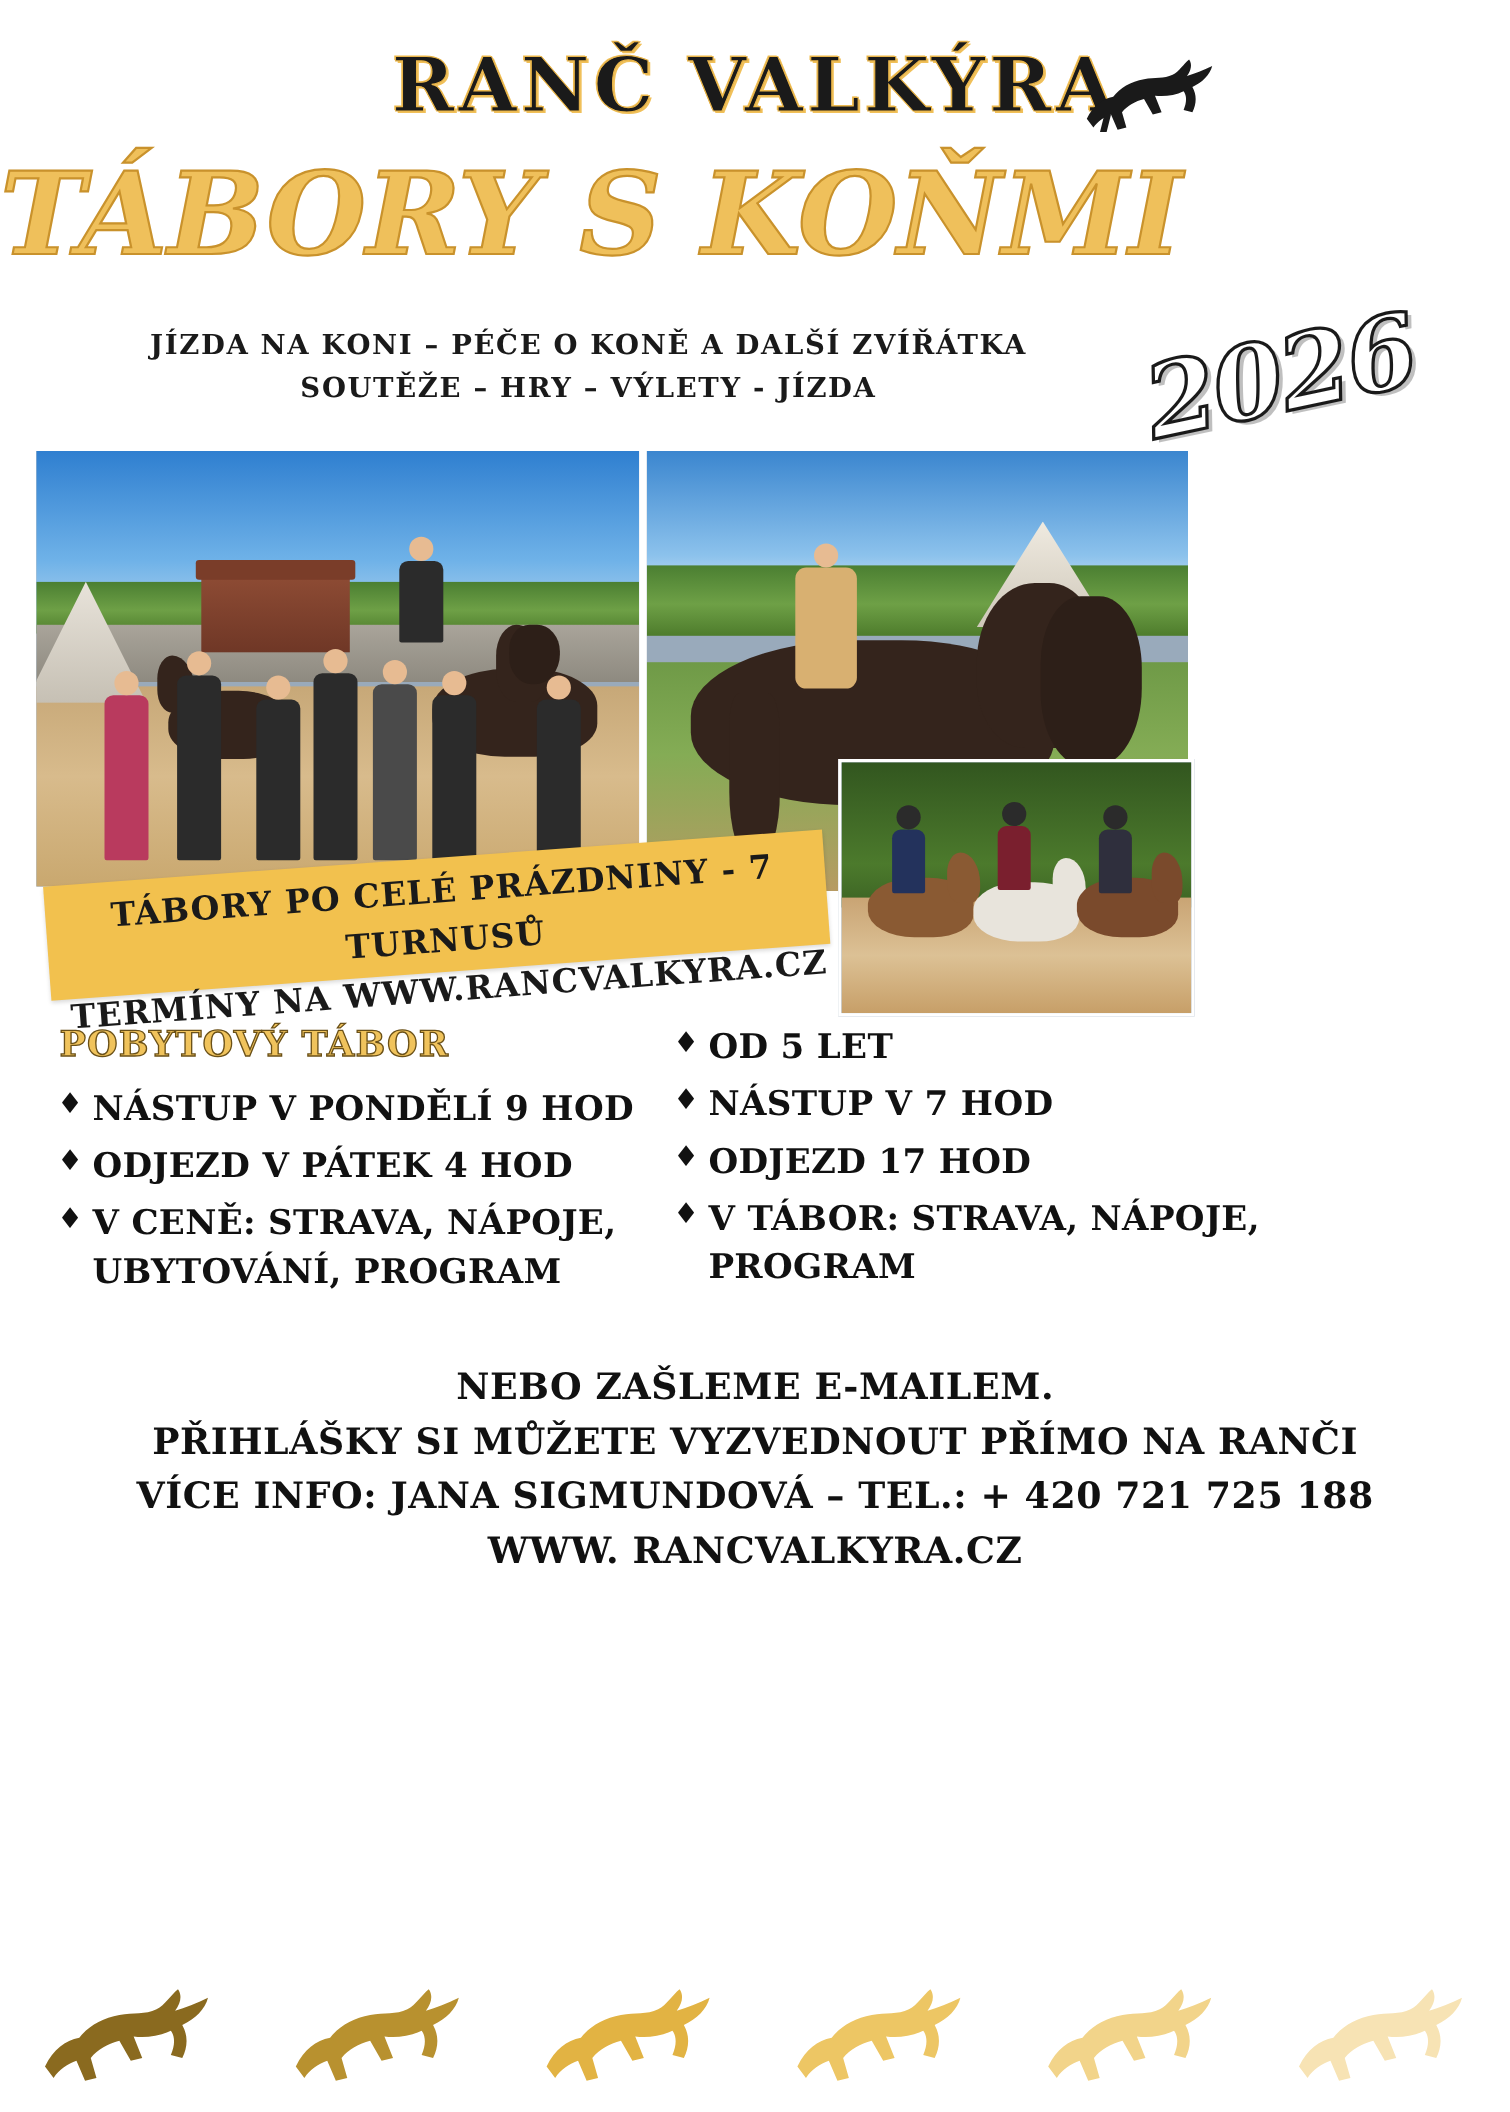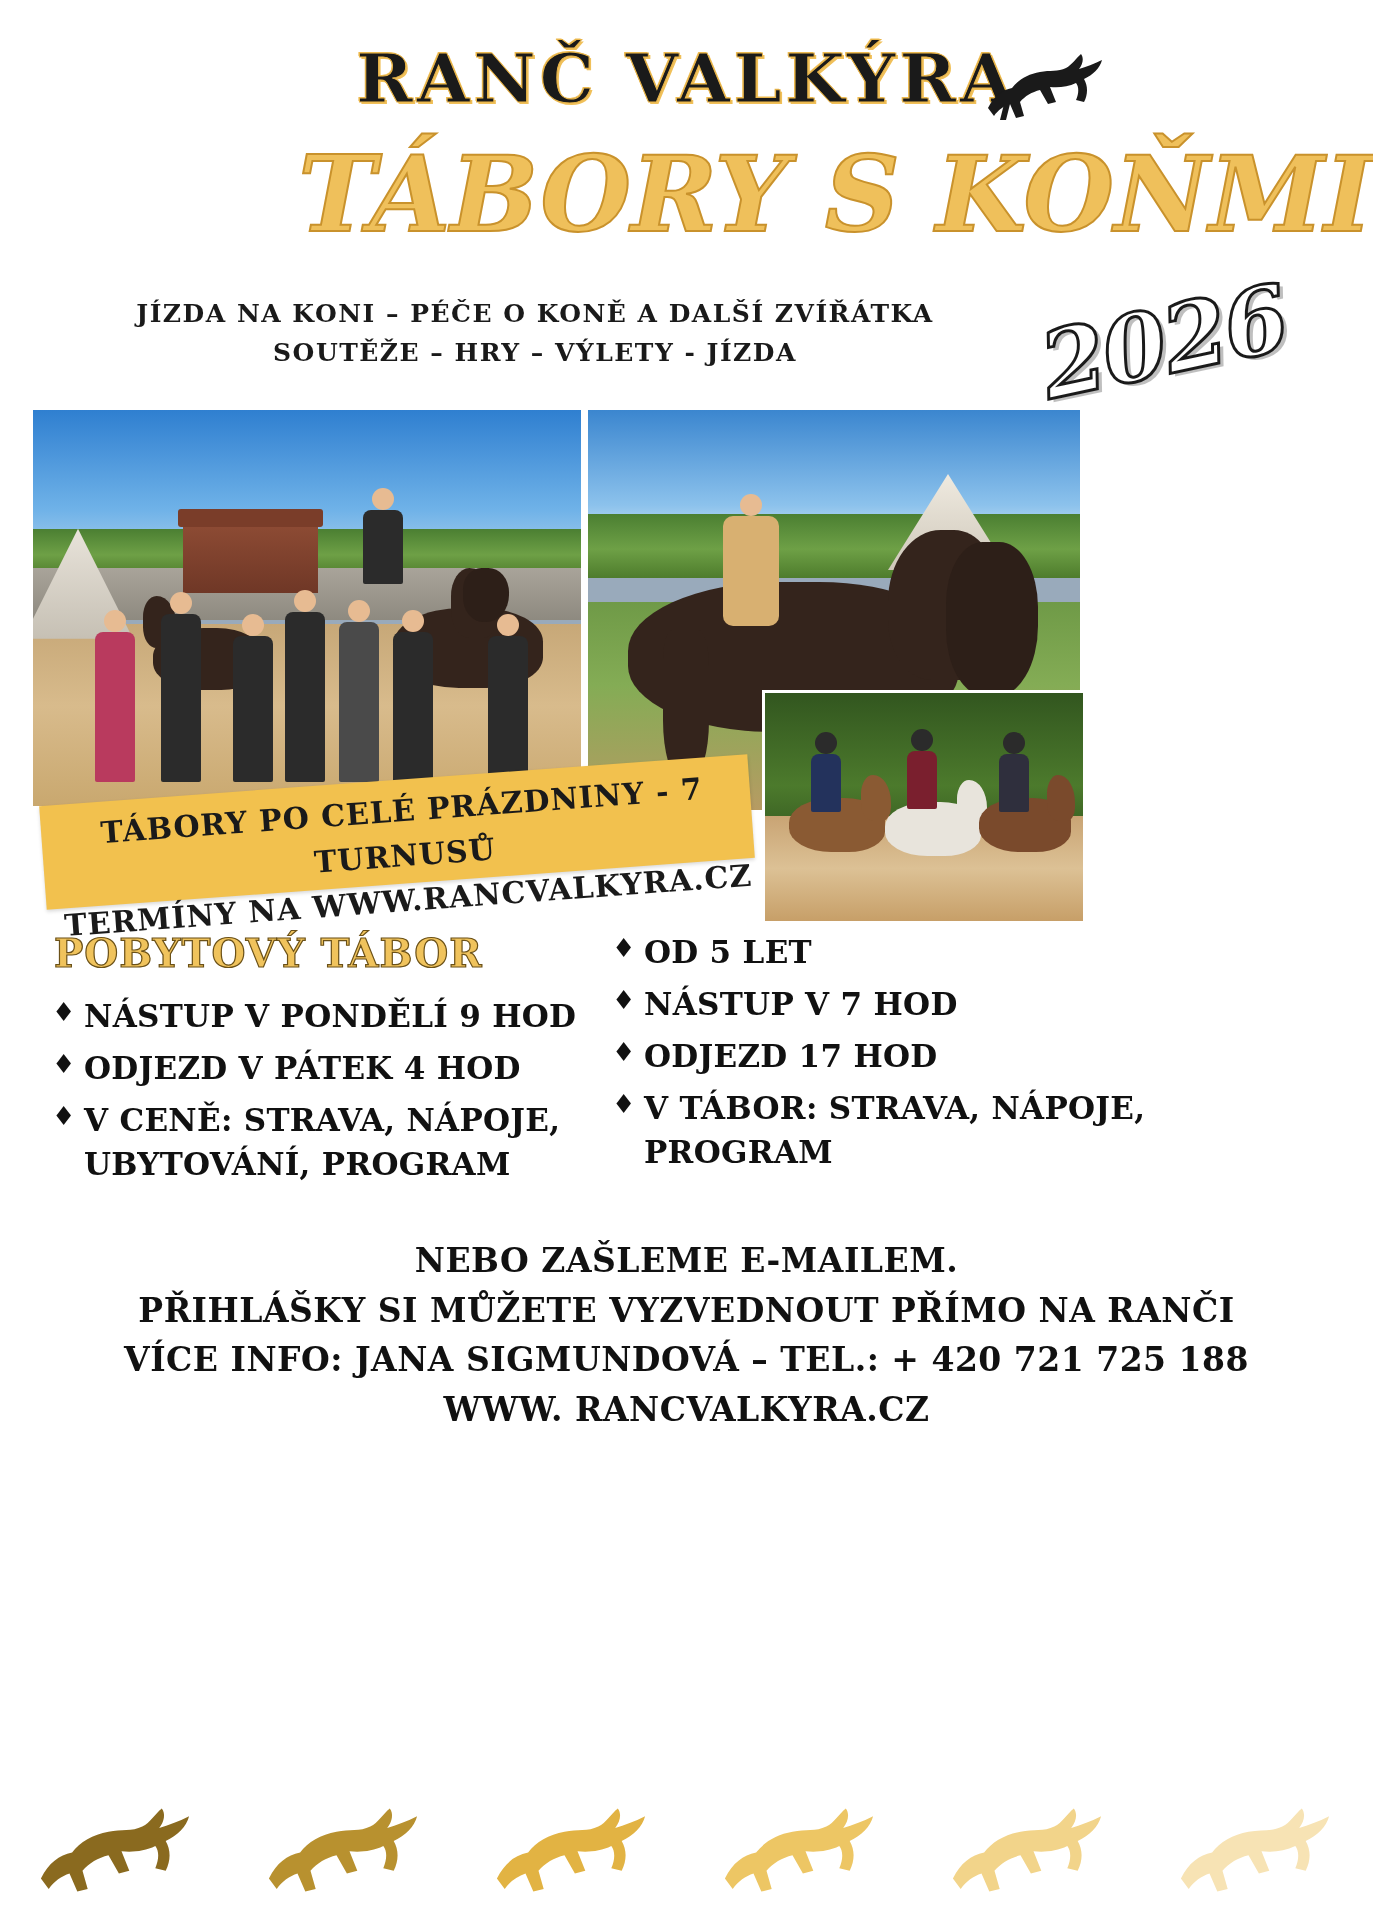--- a/index.html
+++ b/index.html
@@ -45,21 +45,21 @@
     left: 980px;
     width: 130px;
     height: 80px;
   }
 
   .main-title {
     position: absolute;
     top: 140px;
     left: 0;
     width: 1373px;
-    text-align: right;
+    text-align: left;
     font-family: "DejaVu Serif", serif;
     font-weight: bold;
     font-style: italic;
     font-size: 104px;
     line-height: 1.05;
     color: #efc05b;
     -webkit-text-stroke: 2px #c9922c;
     white-space: nowrap;
   }
 
@@ -203,21 +203,21 @@
   .col {
     position: absolute;
     top: 930px;
   }
   .col-left { left: 40px; width: 560px; }
   .col-right { left: 600px; width: 560px; }
 
   .col-head {
     font-family: "DejaVu Serif", serif;
     font-weight: bold;
-    font-size: 39px;
+    font-size: 32px;
     letter-spacing: 1px;
     color: #f0c35c;
     -webkit-text-stroke: 1.2px #6b5118;
     margin-bottom: 18px;
     white-space: nowrap;
   }
   .col-left .col-head { padding-left: 14px; }
 
   ul.bullets {
     list-style: none;

